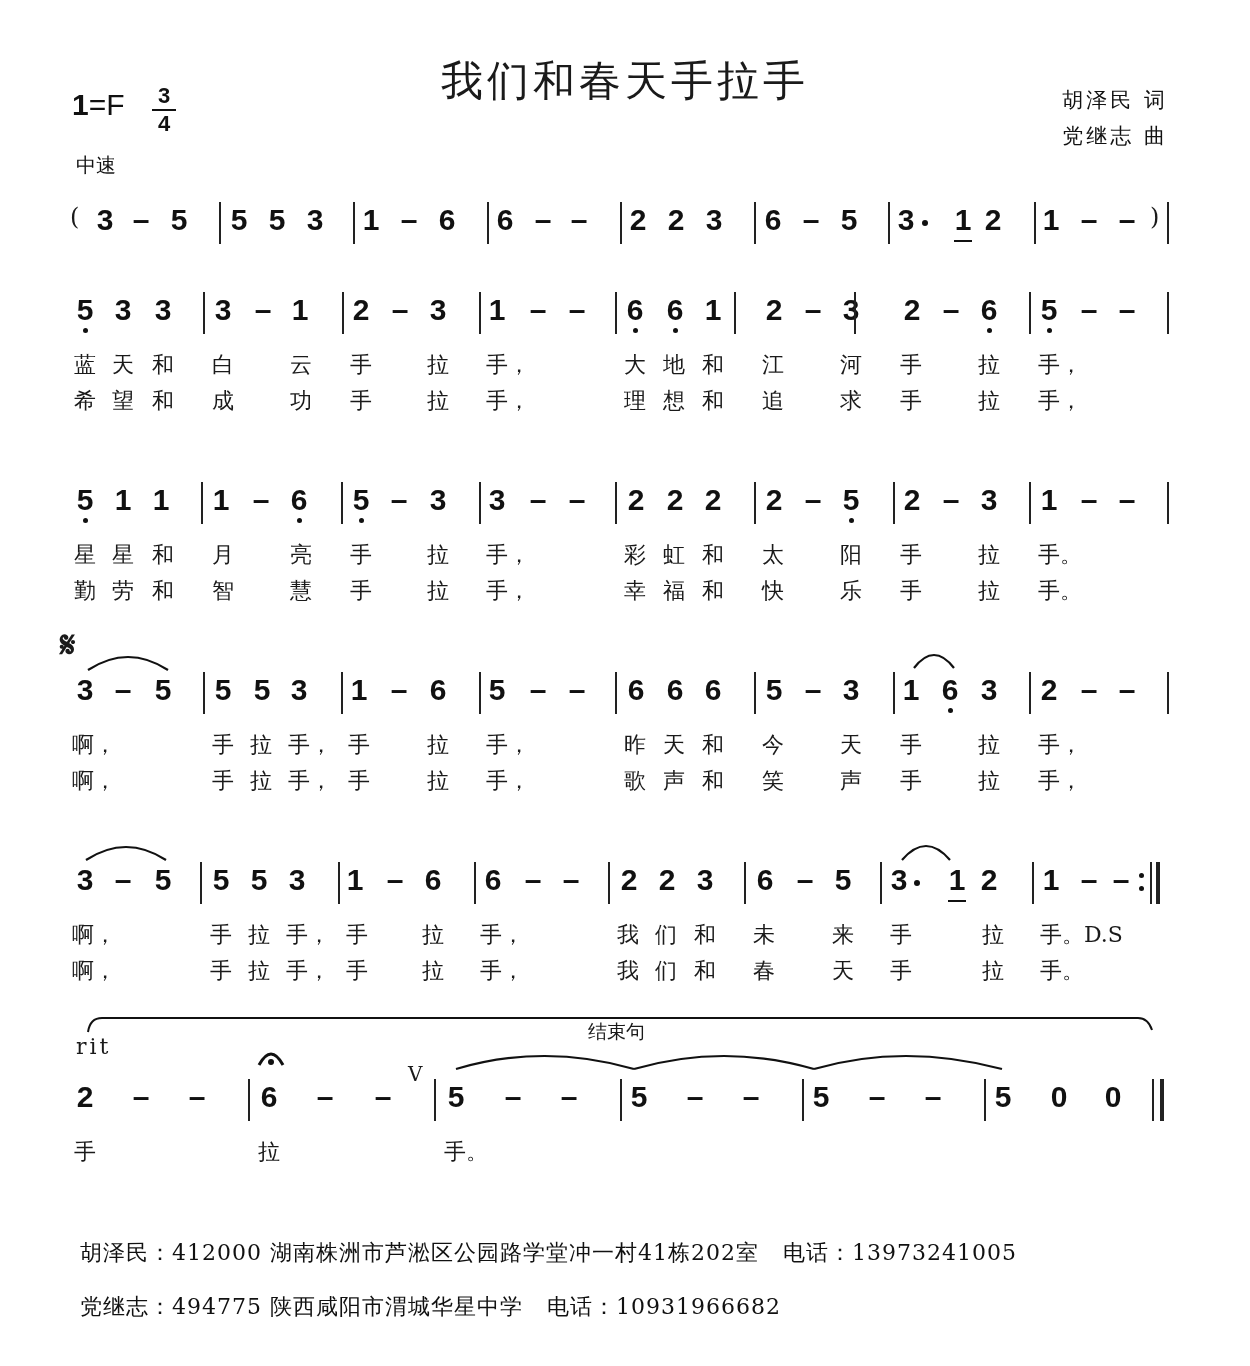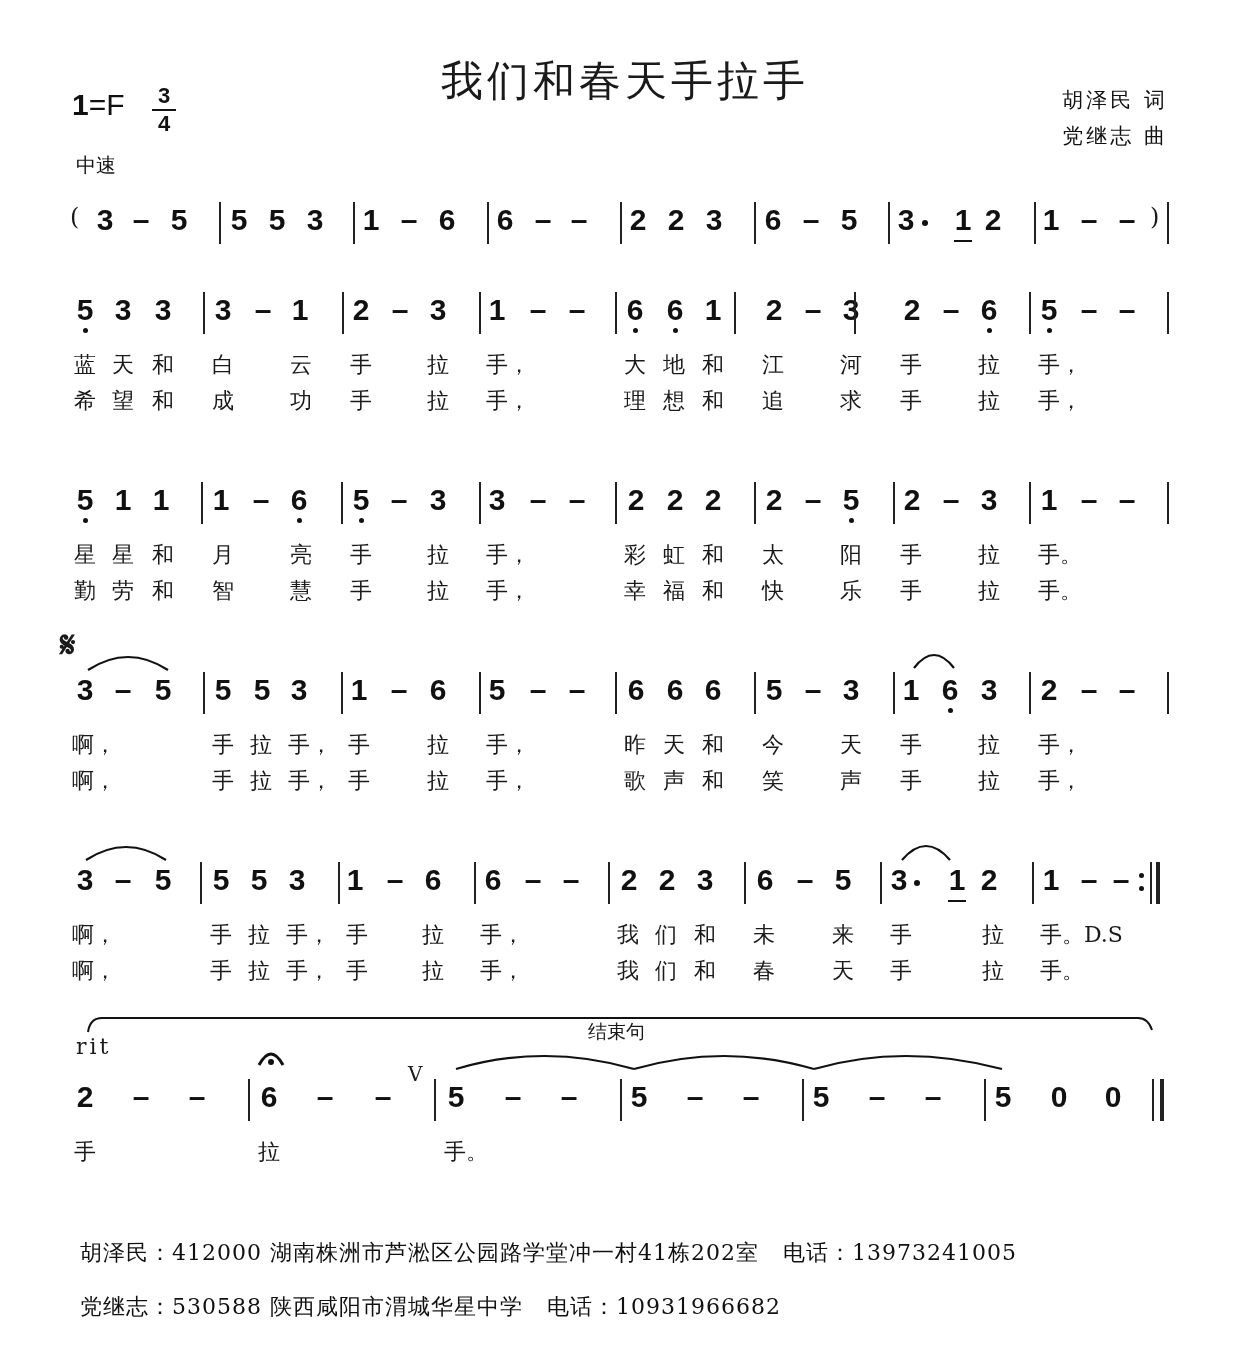--- a/index.html
+++ b/index.html
@@ -422,13 +422,13 @@
   <span class="n" style="left:1100px;">0</span>
   <div class="bl" style="left:1152px;top:2px;"></div>
   <div class="bl thick" style="left:1160px;top:2px;"></div>
 
   <span class="lyr" style="left:74px;top:62px;">手</span>
   <span class="lyr" style="left:258px;top:62px;">拉</span>
   <span class="lyr" style="left:444px;top:62px;">手。</span>
 </div>
 
 <div class="abs footer" style="top:1238px;text-align:right;"><span>胡泽民：</span><span>412000</span> <span>湖南株洲市芦淞区公园路学堂冲一村41栋202室</span>   <span>电话：</span><span>13973241005</span></div>
-<div class="abs footer" style="top:1292px;"><span>党继志：</span><span>530588</span> <span>陕西咸阳市渭城华星中学</span>   <span>电话：</span><span>10931966682</span></div>
+<div class="abs footer" style="top:1292px;"><span>党继志：</span><span>494775</span> <span>陕西咸阳市渭城华星中学</span>   <span>电话：</span><span>10931966682</span></div>
 
 </body></html>

